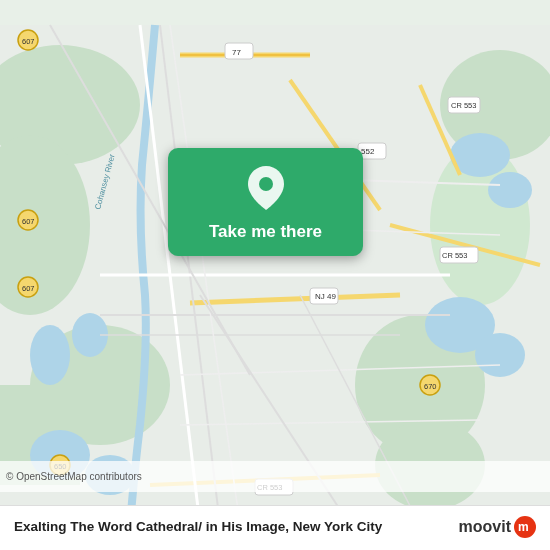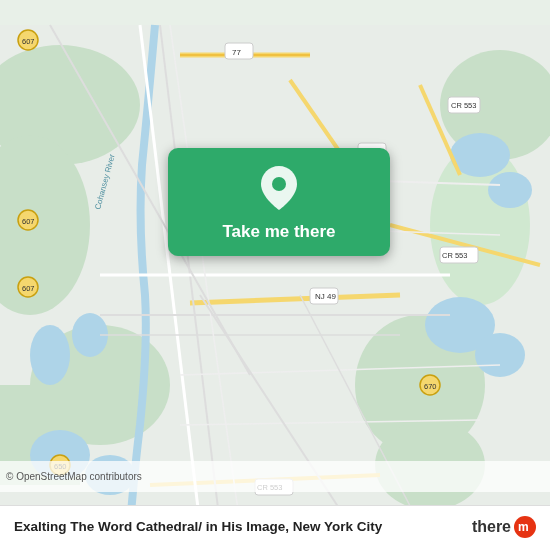--- a/index.html
+++ b/index.html
@@ -91,21 +91,21 @@
       color: white;
       font-size: 13px;
       font-weight: bold;
     }
 
     
     #take-me-card {
       position: absolute;
       top: 148px;
       left: 168px;
-      width: 222px;
+      width: 195px;
       background: #2eaa6a;
       border-radius: 10px;
       padding: 18px 18px 14px 18px;
       display: flex;
       flex-direction: column;
       align-items: center;
       z-index: 50;
       box-shadow: 0 3px 12px rgba(0,0,0,0.35);
     }
 
@@ -219,21 +219,21 @@
 
   <div id="copyright-bar">
     <span>© OpenStreetMap contributors</span>
   </div>
 
   <div id="bottom-bar">
     <div id="location-info">
       <span id="location-name">Exalting The Word Cathedral/ in His Image, New York City</span>
     </div>
     <div id="moovit-logo">
-      <span id="moovit-text">there</span>
+      <span id="moovit-text">moovit</span>
       <div id="moovit-icon">
         <svg width="16" height="16" viewBox="0 0 16 16" xmlns="http://www.w3.org/2000/svg">
           <text x="1" y="12" font-size="12" fill="white" font-family="Arial" font-weight="bold">m</text>
         </svg>
       </div>
     </div>
   </div>
 </div>
 
 </body></html>

